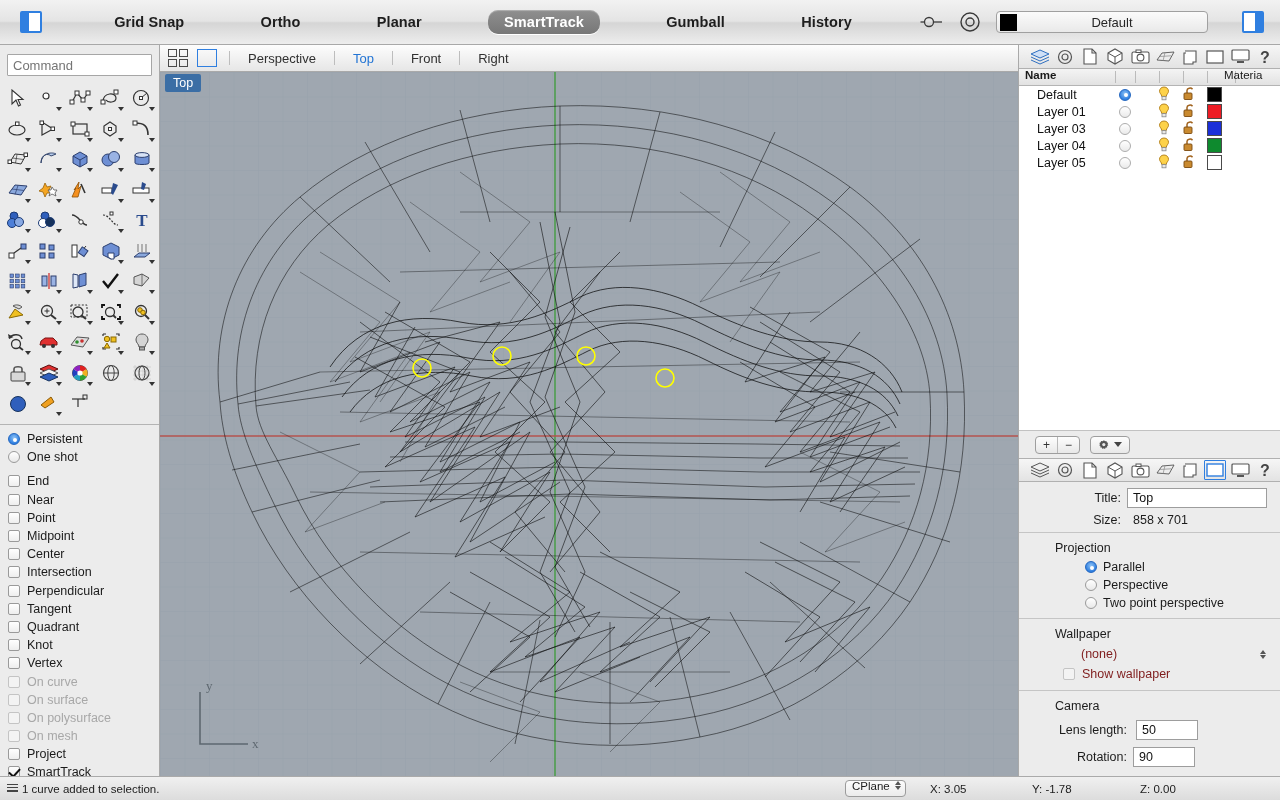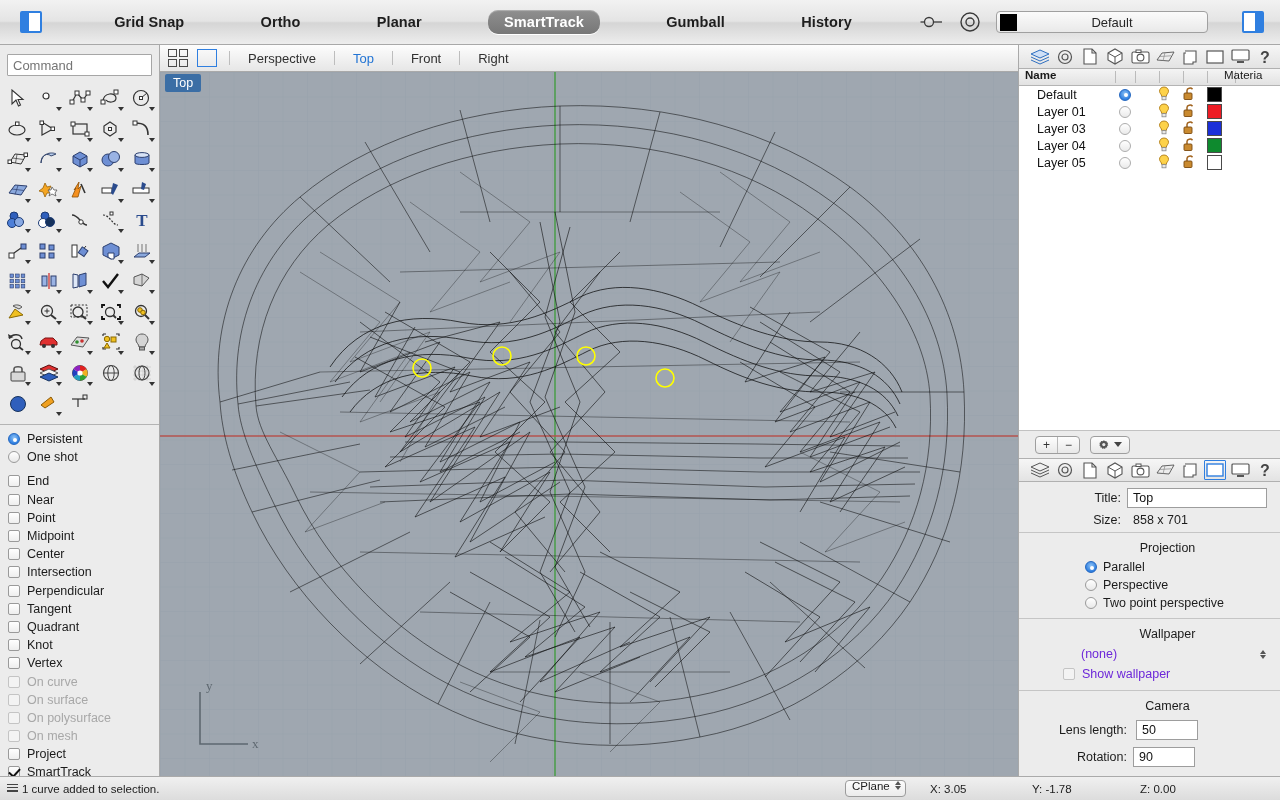--- a/index.html
+++ b/index.html
@@ -154,27 +154,27 @@
     font-size:12px; color:#333; }
   .btn-sm div { padding:0 7px; }
   .btn-sm .vdiv { border-left:1px solid #b9b9b9; padding:0; width:1px; height:100%; }
 
   .props { flex:none; background:#ececec; }
   .prow { display:flex; align-items:center; height:26px; padding-right:12px; }
   .plabel { font-size:12.5px; color:#1c1c1c; text-align:right; }
   .pinput { height:20px; border:1px solid #9d9d9d; background:#fff; font-size:12.5px;
     padding:0 5px; color:#111; font-family:"Liberation Sans",sans-serif; }
   .psec { border-top:1px solid #c5c5c5; padding:8px 0 6px 0; }
-  .pgroup-title { font-size:12.5px; color:#1c1c1c; padding-left:36px; margin-bottom:3px;text-align:center; }
+  .pgroup-title { font-size:12.5px; color:#1c1c1c; padding-left:36px; margin-bottom:3px; }
   .prad { display:flex; align-items:center; height:18px; padding-left:66px; }
   .prad .orad { margin-right:6px; }
   .pchk { display:flex; align-items:center; height:20px; padding-left:44px; }
   .pchk .ochk { margin-right:7px; }
   .ptxt { font-size:12.5px; color:#1c1c1c; }
-  .ptxt.dim { color:#6d28d9; }
+  .ptxt.dim { color:#7f1d1d; }
 
   
   .statusbar {
     position:absolute; left:0; top:776px; width:1280px; height:24px;
     background:linear-gradient(to bottom,#f0f0f0,#dcdcdc);
     border-top:1px solid #aaa; display:flex; align-items:center;
     font-size:11.5px; color:#1c1c1c;
   }
   .sb-msg { padding-left:22px; position:relative; }
   .hamb { position:absolute; left:7px; top:1px; width:11px; }

